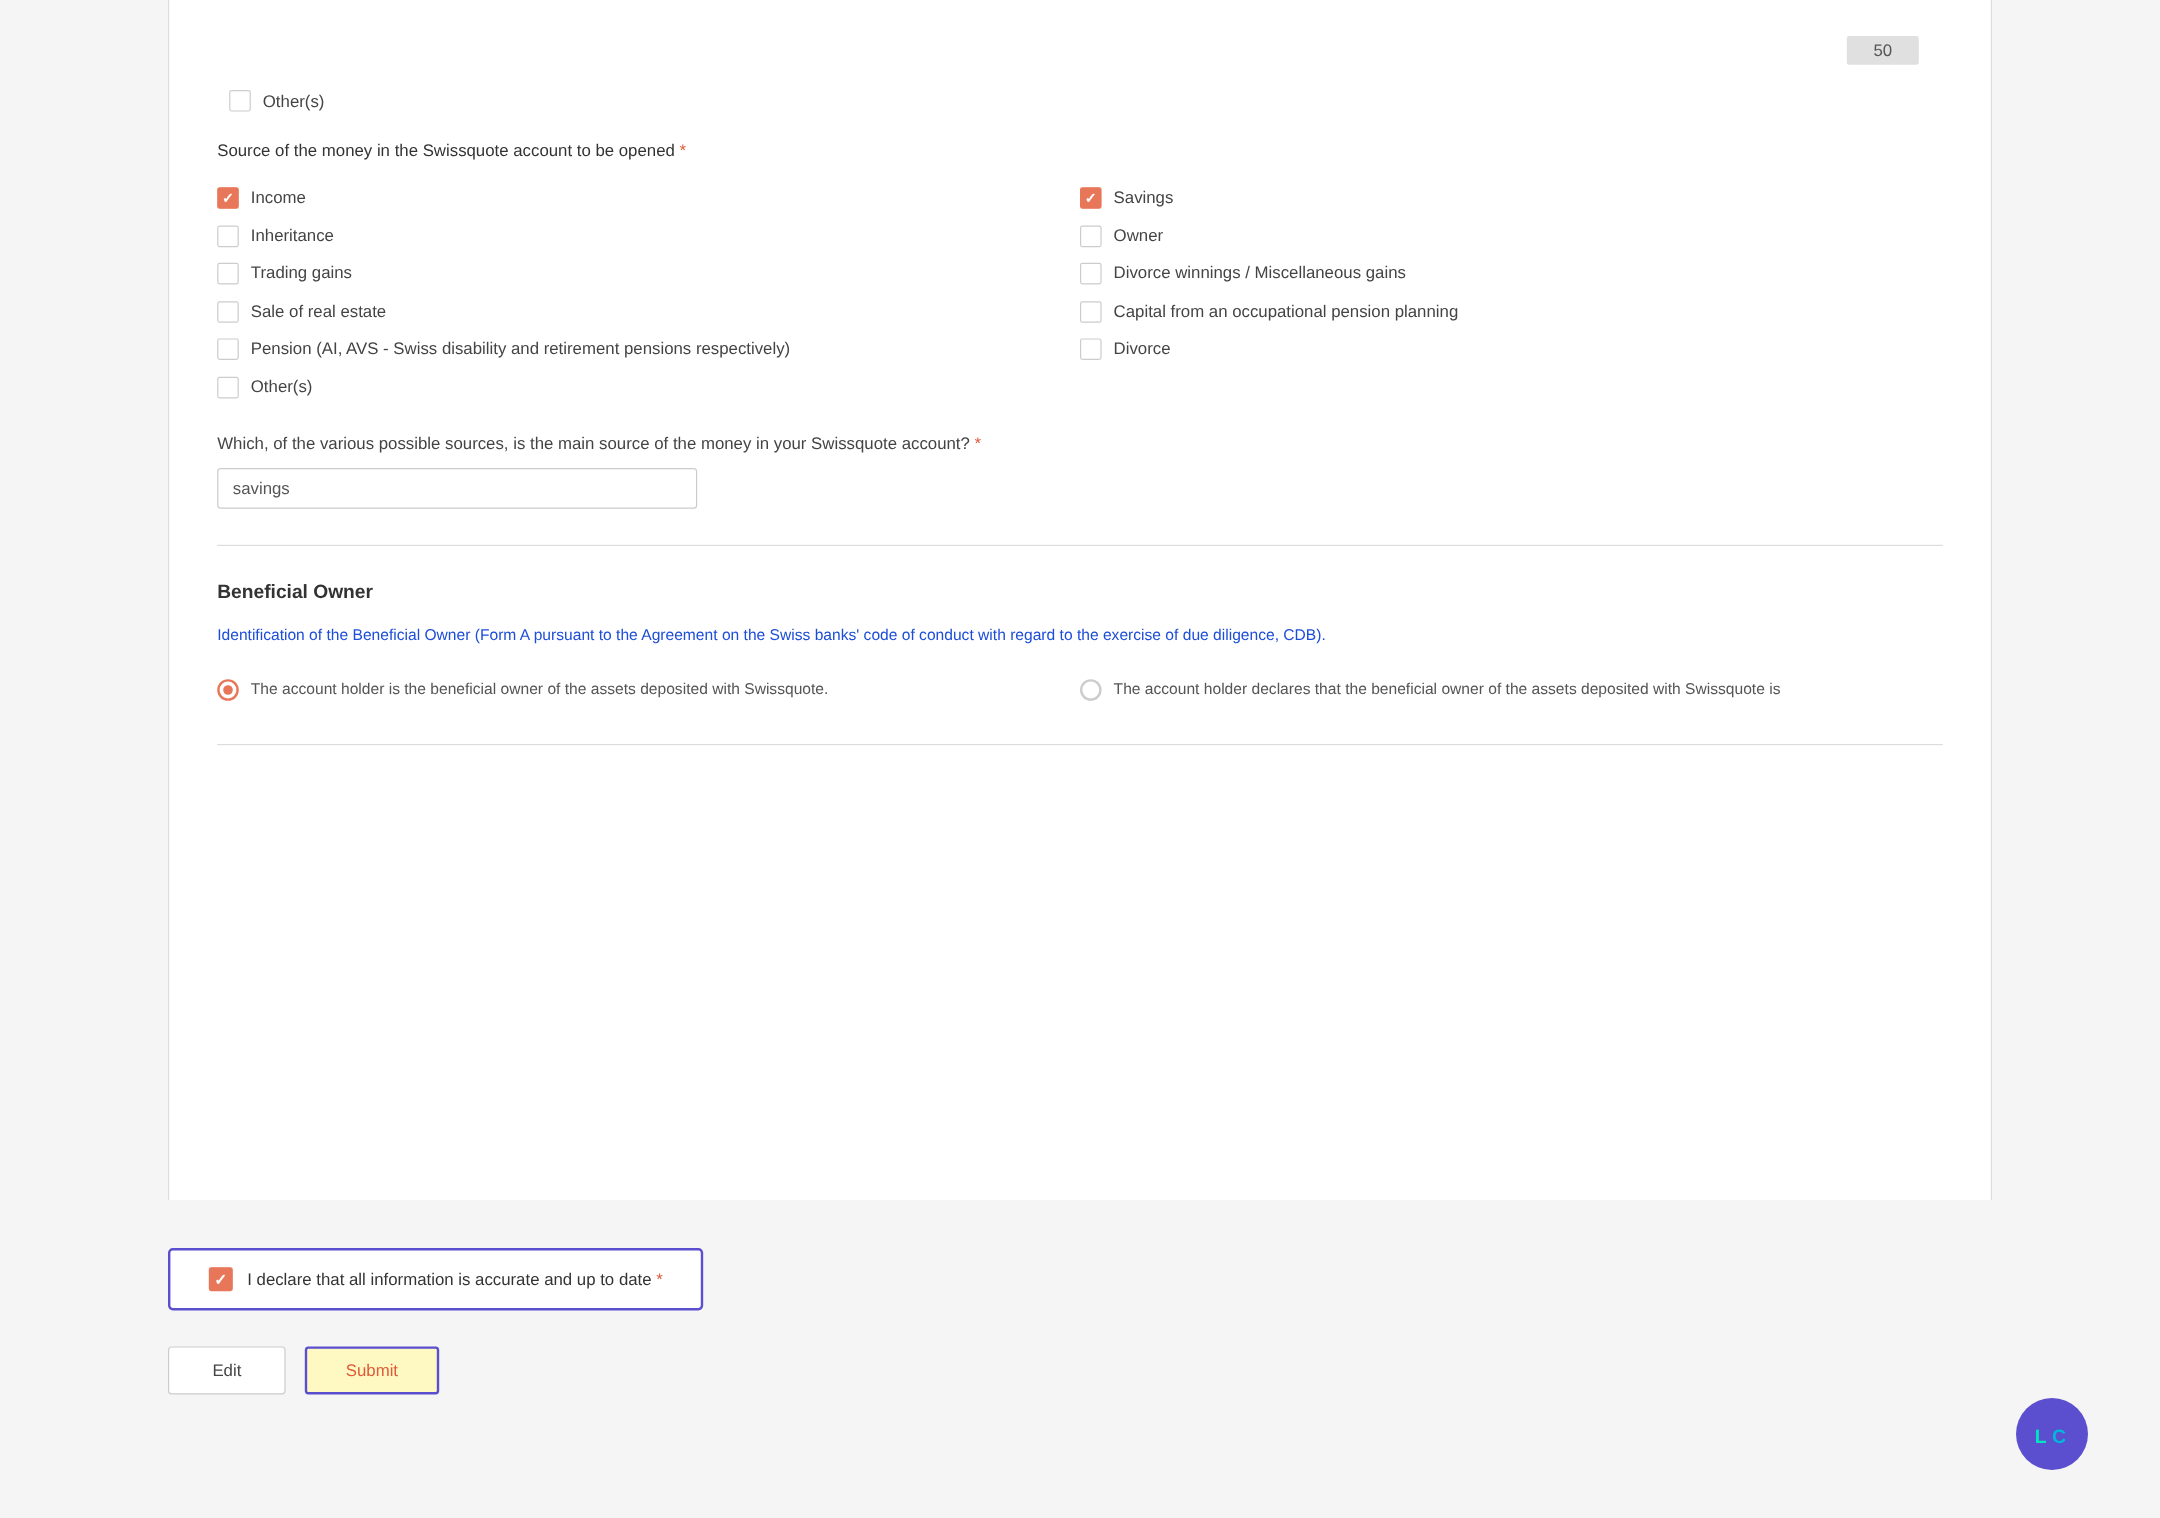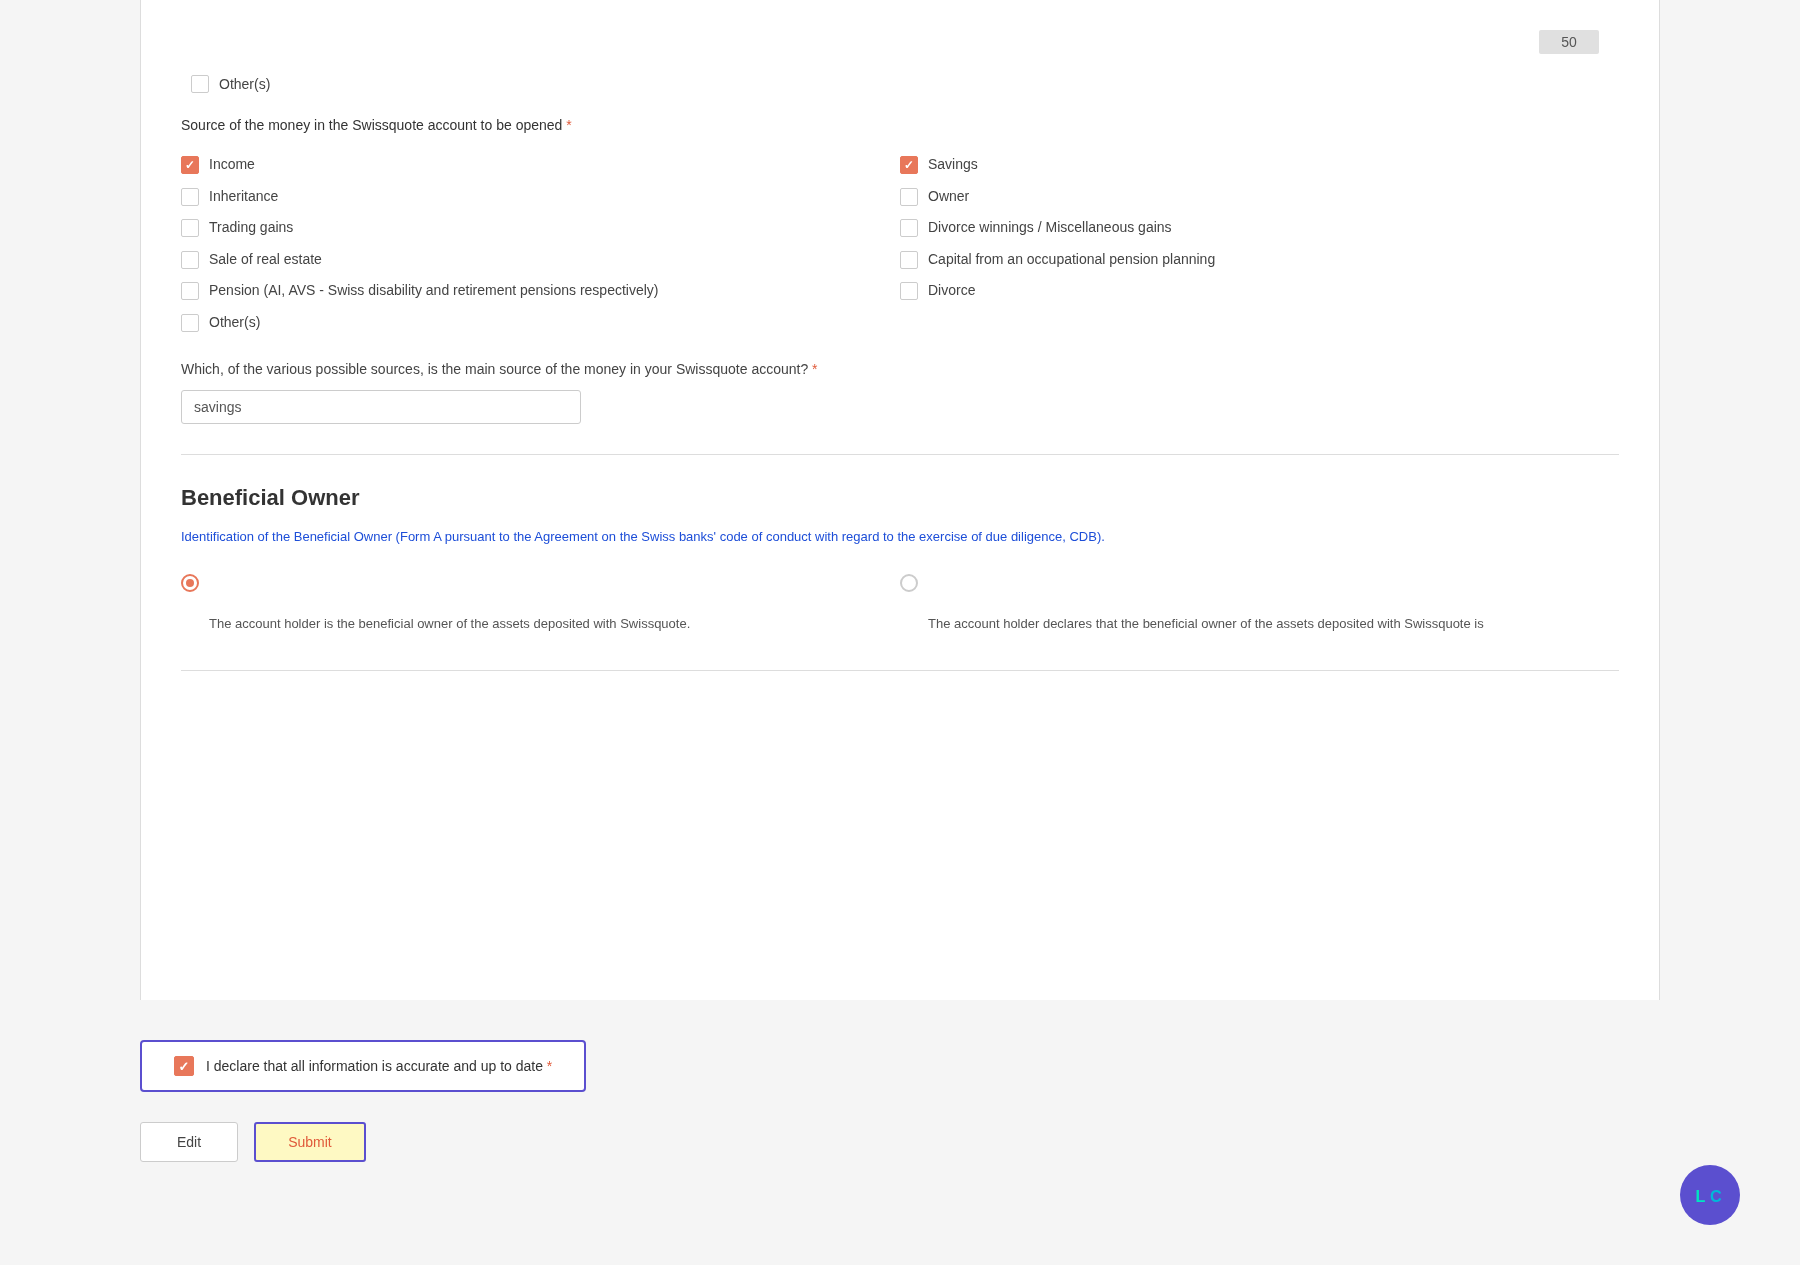--- a/index.html
+++ b/index.html
@@ -125,21 +125,21 @@
 
     
     .section-divider {
       border: none;
       border-top: 1px solid #ddd;
       margin: 30px 0;
     }
 
     
     .beneficial-owner-title {
-      font-size: 22px;
+      font-size: 16px;
       font-weight: 600;
       color: #333;
       margin-bottom: 16px;
     }
     .beneficial-owner-desc {
       font-size: 13px;
       color: #1d4ed8;
       margin-bottom: 20px;
       line-height: 1.5;
     }
@@ -152,21 +152,20 @@
     .radio-item {
       display: flex;
       align-items: flex-start;
       gap: 10px;
       padding: 6px 0;
     }
     .radio-item label {
       font-size: 13px;
       color: #555;
       line-height: 1.5;
-      margin-top: 42px;
     }
     .custom-radio {
       width: 18px;
       height: 18px;
       border-radius: 50%;
       border: 2px solid #ccc;
       background: #fff;
       display: inline-flex;
       align-items: center;
       justify-content: center;

